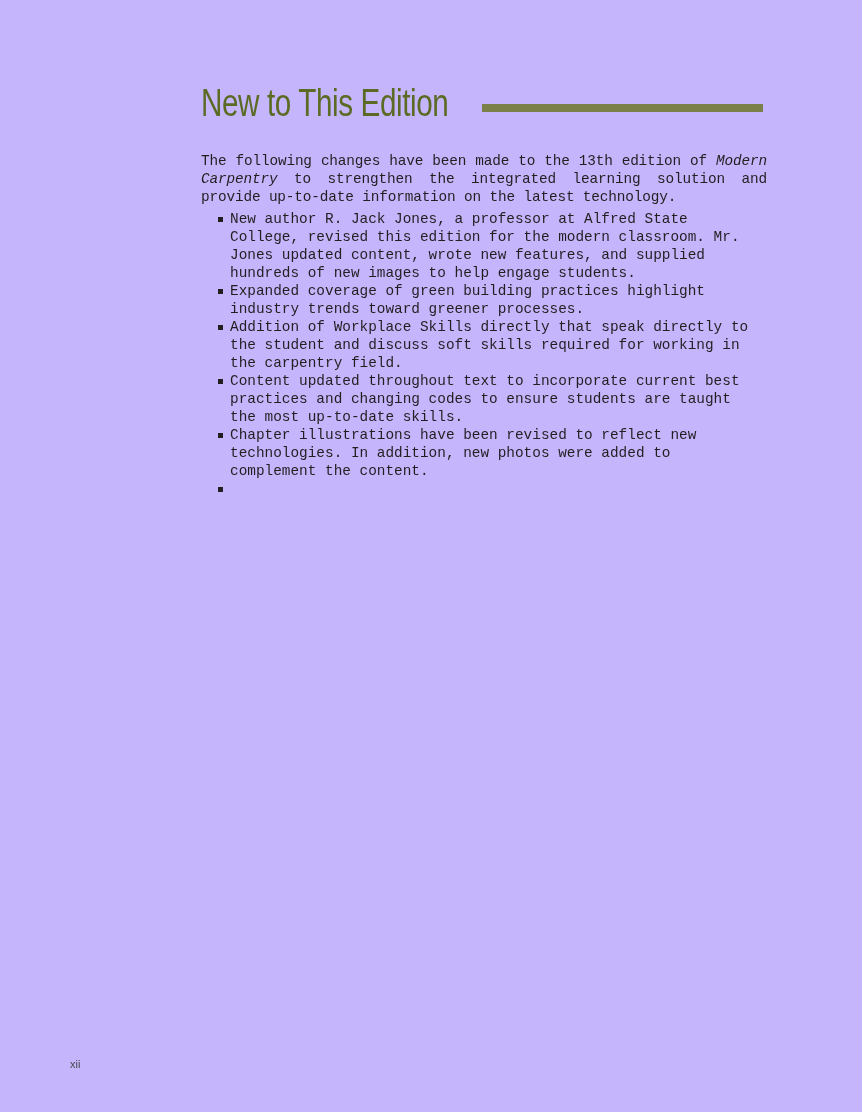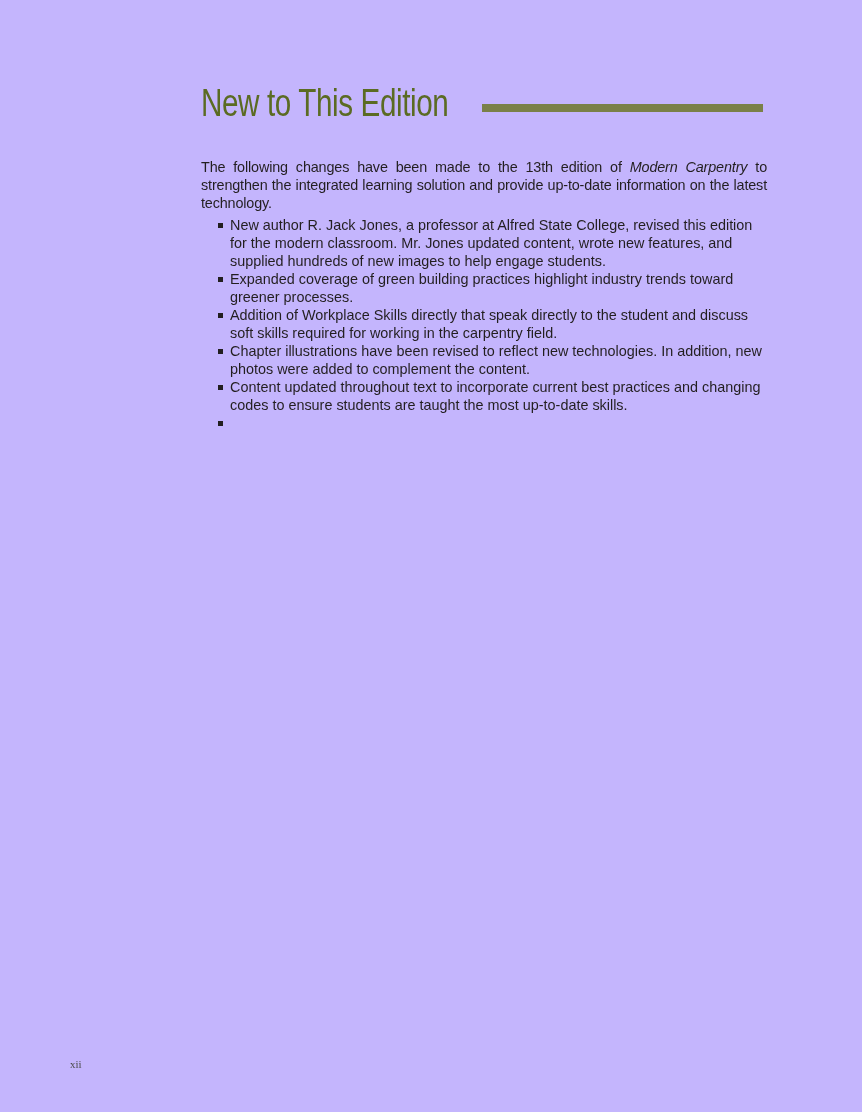--- a/index.html
+++ b/index.html
@@ -44,23 +44,23 @@
       position: absolute;
       left: 281px;
       top: 24px;
       width: 281px;
       height: 8px;
       background: #7a8048;
     }
     .content {
       position: absolute;
       left: 201px;
-      top: 158px;
+      top: 152px;
       width: 566px;
-      font-family: Liberation Sans, sans-serif;
+      font-family: Liberation Mono, monospace;
       font-size: 14.4px;
       line-height: 18px;
       color: #231f20;
     }
     .intro {
       margin: 0;
       text-align: justify;
       letter-spacing: -0.15px;
     }
     .intro em {
@@ -81,21 +81,21 @@
       left: 13px;
       top: 7px;
       width: 5px;
       height: 5px;
       background: #231f20;
     }
     .folio {
       position: absolute;
       left: 70px;
       top: 1058px;
-      font-family: Liberation Serif, serif;
+      font-family: Liberation Sans, sans-serif;
       font-size: 11px;
       color: #4a4a4a;
     }
   </style>
 </head>
 <body>
 
 <div class="page">
 
   <div class="header">
@@ -114,25 +114,25 @@
       <li>
         <span class="bullet-icon"></span>
         <span>Expanded coverage of green building practices highlight industry trends toward greener processes.</span>
       </li>
       <li>
         <span class="bullet-icon"></span>
         <span>Addition of Workplace Skills directly that speak directly to the student and discuss soft skills required for working in the carpentry field.</span>
       </li>
       <li>
         <span class="bullet-icon"></span>
-        <span>Chapter illustrations have been revised to reflect new technologies. In addition, new photos were added to complement the content.</span>
+        <span>Content updated throughout text to incorporate current best practices and changing codes to ensure students are taught the most up-to-date skills.</span>
       </li>
       <li>
         <span class="bullet-icon"></span>
-        <span>Content updated throughout text to incorporate current best practices and changing codes to ensure students are taught the most up-to-date skills.</span>
+        <span>Chapter illustrations have been revised to reflect new technologies. In addition, new photos were added to complement the content.</span>
       </li>
       <li>
         <span class="bullet-icon"></span>
       </li>
     </ul>
   </div>
 
   <div class="folio">xii</div>
 </div>
 

